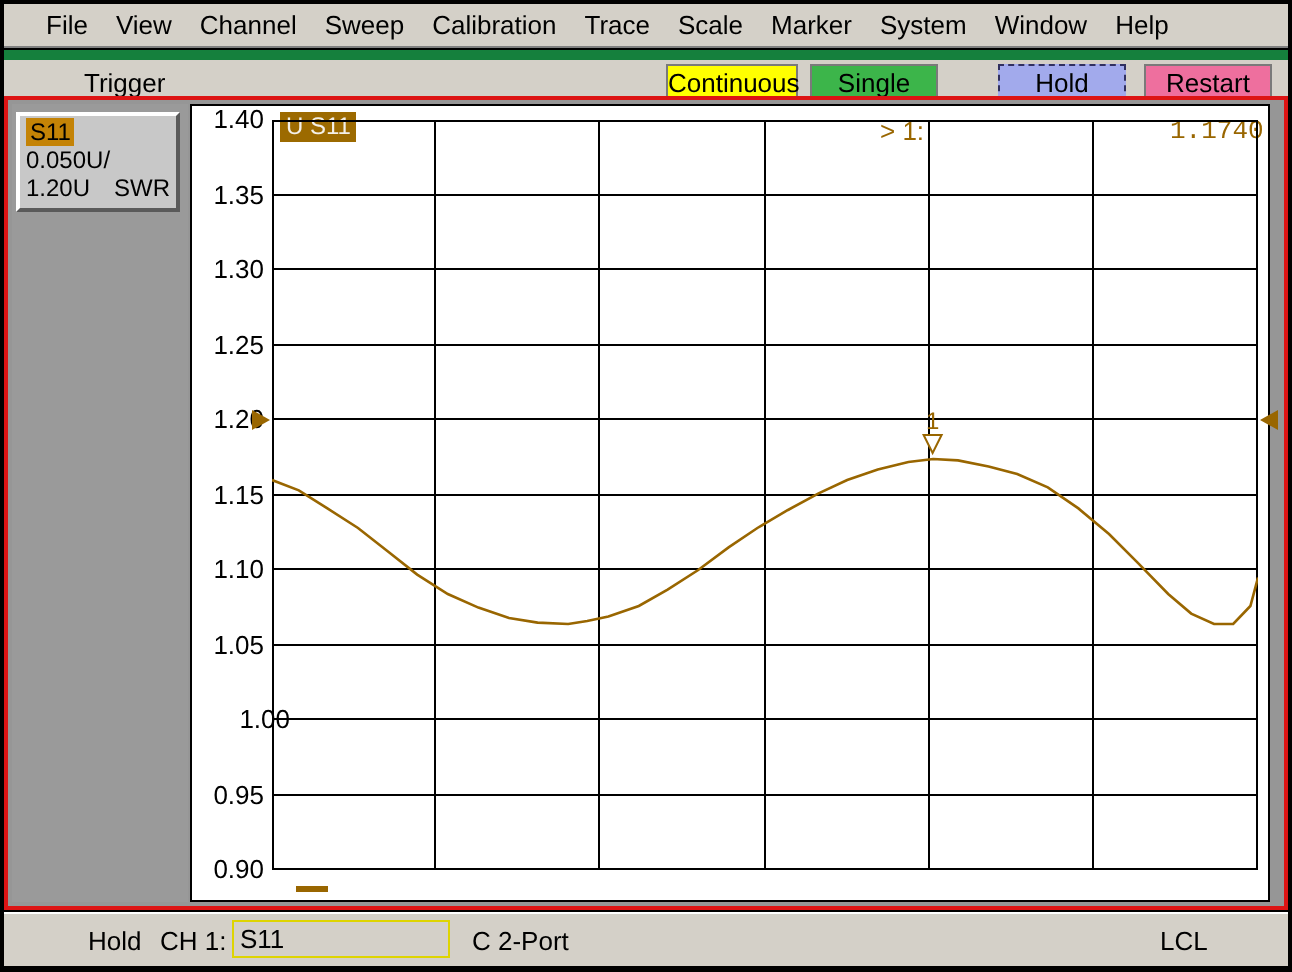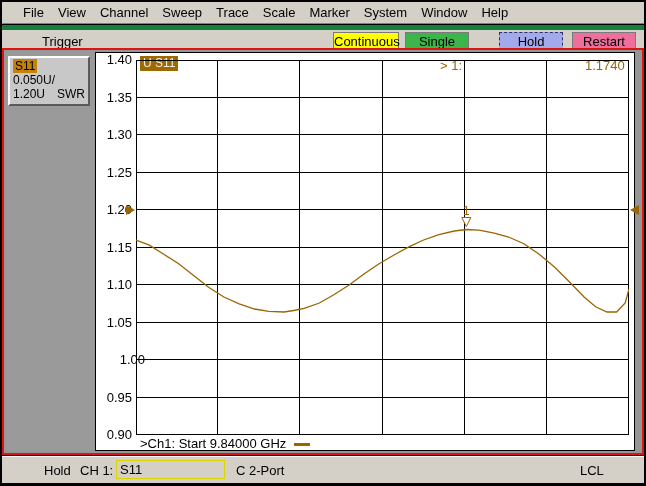--- a/index.html
+++ b/index.html
@@ -54,21 +54,21 @@
     position:absolute;left:0;width:36px;text-align:right;height:16px;line-height:16px;
     font-size:13px;
   }
   .trace-tag{
     position:absolute;left:44px;top:3px;background:#9c6a00;color:#f4f0e8;
     font-size:12px;padding:1px 3px;line-height:13px;
   }
   .mk-read{position:absolute;top:5px;font-size:13px;color:#996600;white-space:nowrap;}
   #mk-prefix{left:344px;}
   #mk-stim{left:386px;}
-  #mk-val{left:489px;}
+  #mk-val{left:489px;font-family:Liberation Mono, monospace;}
   #grid-svg{position:absolute;left:40px;top:7px;}
   .ref-tri{position:absolute;width:0;height:0;border-top:5px solid transparent;border-bottom:5px solid transparent;}
   #ref-left{left:30px;border-left:9px solid #996600;}
   #ref-right{left:534px;border-right:9px solid #996600;}
   .plot-footer{position:absolute;top:383px;font-size:13px;white-space:nowrap;}
   #footer-start{left:44px;}
   #footer-stop{right:6px;}
   .trace-dash{display:inline-block;width:16px;height:3px;background:#996600;margin-left:8px;vertical-align:2px;}
   
   .statusbar{
@@ -86,20 +86,21 @@
   #sb-lcl{left:578px;}
 </style>
 </head>
 <body>
 
 <div class="menubar" id="menubar">
     <span class="menu-item">File</span>
     <span class="menu-item">View</span>
     <span class="menu-item">Channel</span>
     <span class="menu-item">Sweep</span>
+    <span class="menu-item">Calibration</span>
     <span class="menu-item">Trace</span>
     <span class="menu-item">Scale</span>
     <span class="menu-item">Marker</span>
     <span class="menu-item">System</span>
     <span class="menu-item">Window</span>
     <span class="menu-item">Help</span>
   </div>
 
 <div class="toolbar">
   <span class="toolbar-label">Trigger</span>
@@ -165,21 +166,21 @@
           <line x1="0" y1="299.5" x2="493" y2="299.5"></line>
           <line x1="0" y1="337.5" x2="493" y2="337.5"></line>
           <line x1="0" y1="374.5" x2="493" y2="374.5"></line>
         </g>
         <polyline points="0.0,180.0 13.4,185.2 27.7,194.2 43.0,204.0 58.3,216.0 72.6,227.3 87.9,237.0 103.2,243.8 118.5,249.0 132.8,251.3 148.1,252.0 157.6,250.5 168.2,248.3 183.4,243.0 197.8,234.8 213.1,225.0 228.3,213.7 242.7,204.0 258.0,195.0 273.3,186.7 287.6,180.0 302.9,174.7 318.2,171.0 330.6,169.5 343.0,170.2 358.3,173.2 372.6,177.0 387.9,183.7 403.2,194.2 418.5,207.0 432.8,221.3 448.1,237.0 459.6,246.8 471.0,252.0 480.6,252.0 489.2,243.0 493.0,228.8" fill="none" stroke="#996600" stroke-width="1.3"></polyline>
         <polygon points="325.81,157.50000000000003 334.81,157.50000000000003 330.31,166.50000000000003" fill="#ffffff" stroke="#996600" stroke-width="1"></polygon>
         <text x="330.31" y="154.50000000000003" text-anchor="middle" font-size="12" font-family="Liberation Sans, sans-serif" fill="#996600">1</text>
       </svg>
 
     <div class="plot-footer" id="footer-start">
-      <span>&gt;Ch1: Start  9.84000 GHz</span><span class="trace-dash"></span>
+      <span class="trace-dash"></span>
     </div>
   </div>
 </div>
 
 <div class="statusbar">
   <span class="sb-item" id="sb-trigger">Hold</span>
   <span class="sb-item" id="sb-ch">CH 1:</span>
   <div class="sb-measbox">
     <span>S11</span>
   </div>

